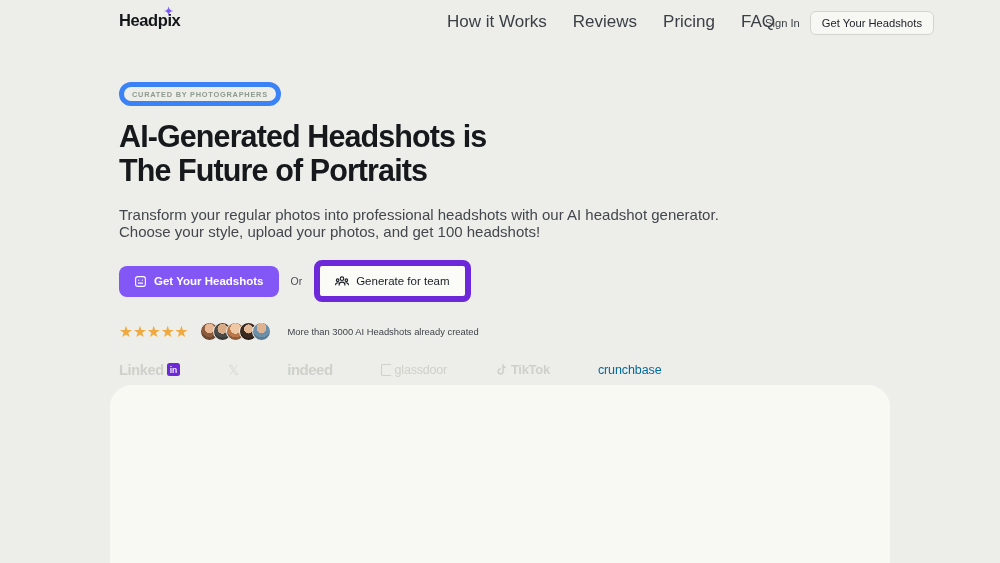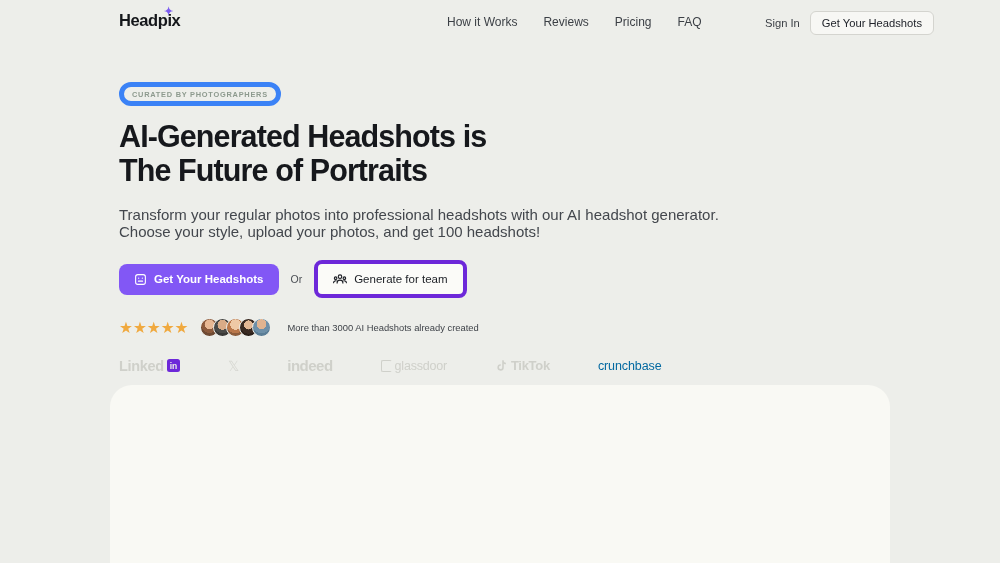--- a/index.html
+++ b/index.html
@@ -20,21 +20,21 @@
     position:absolute; left:119px; top:10px;
     font-size:16.5px; font-weight:700; color:#14161a;
     letter-spacing:-0.4px; line-height:20px;
   }
   .logo-spark {
     position:absolute; left:45px; top:-4px;
     color:#7c5cf0; font-size:11px; line-height:11px; font-weight:700;
   }
   .nav { position:absolute; left:447px; top:14px; display:flex; gap:26px; }
   .nav-item {
-    font-size:12px; color:#3b3f45; line-height:16px;
+    font-size:17px; color:#3b3f45; line-height:16px;
     cursor:pointer; white-space:nowrap;
   }
   .header-right {
     position:absolute; right:0; top:11px; display:flex;
     align-items:center; gap:10px; padding-right:66px;
   }
   .signin { font-size:11.2px; color:#3b3f45; cursor:pointer; }
   .btn-outline-sm {
     border:1px solid #d4d4cf; border-radius:6px;
     background:#f7f7f4; padding:5px 11px;
@@ -63,21 +63,21 @@
   .btn-primary {
     display:flex; align-items:center; gap:7px;
     background:#8257f5; border:none; border-radius:8px;
     padding:9px 15px; color:#fff; font-size:11.5px; font-weight:600;
     cursor:pointer; white-space:nowrap;
     font-family:"Liberation Sans", sans-serif;
   }
   .or-text { font-size:10.5px; color:#4a4e54; }
   .btn-outline {
     display:flex; align-items:center; gap:7px;
-    background:#fbfbf8; border:4px solid #6d28d9; border-radius:8px;
+    background:#fbfbf8; border:6px solid #6d28d9; border-radius:8px;
     padding:8px 15px; color:#1b1e24; font-size:11.5px; font-weight:500;
     cursor:pointer; white-space:nowrap;
     font-family:"Liberation Sans", sans-serif;
   }
   .icon-svg { display:block; }
 
   
   .proof { margin-top:20px; display:flex; align-items:center; }
   .stars { display:flex; gap:1px; color:#f0a93f; font-size:15.5px; line-height:15px; letter-spacing:0px; }
   .avatars { display:flex; margin-left:12px; }

